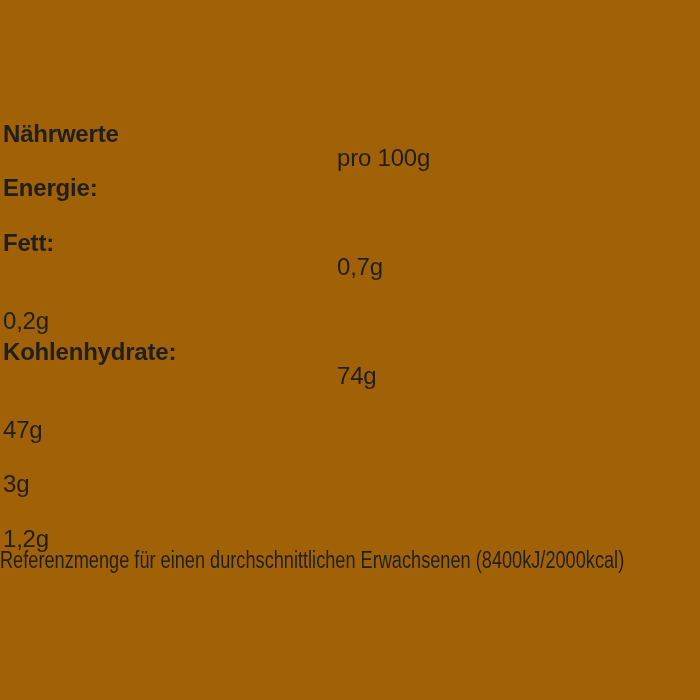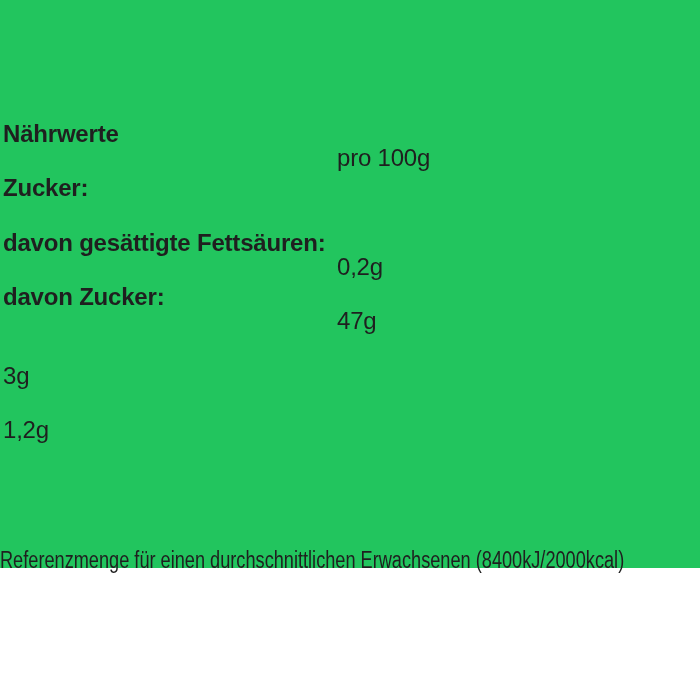--- a/index.html
+++ b/index.html
@@ -9,22 +9,22 @@
   body {
     width: 700px;
     height: 700px;
     background: #ffffff;
     font-family: "Liberation Sans", "DejaVu Sans", sans-serif;
     overflow: hidden;
   }
   .sheet {
     position: relative;
     width: 700px;
-    height: 568px;
-    background: #22c55e;
+    height: 700px;
+    background: #a16207;
     color: #1f1f1f;
   }
   .ntable {
     position: absolute;
     left: 3px;
     top: 120px;
     right: 0;
   }
   .nrow {
     display: flex;
@@ -69,32 +69,38 @@
 <div class="sheet">
 
   <div class="ntable">
 
     <div class="nrow">
       <div class="nlabel">Nährwerte</div>
       <div class="nvalue">pro 100g</div>
     </div>
 
     <div class="nrow">
-      <div class="nlabel">Zucker:</div>
+      <div class="nlabel">Energie:</div>
     </div>
 
+    <div class="nrow">
+      <div class="nlabel">Fett:</div>
+      <div class="nvalue">0,7g</div>
+    </div>
 
     <div class="nrow">
-      <div class="nlabel">davon gesättigte Fettsäuren:</div>
       <div class="nvalue">0,2g</div>
     </div>
 
+    <div class="nrow">
+      <div class="nlabel">Kohlenhydrate:</div>
+      <div class="nvalue">74g</div>
+    </div>
 
     <div class="nrow">
-      <div class="nlabel">davon Zucker:</div>
       <div class="nvalue">47g</div>
     </div>
 
     <div class="nrow">
       <div class="nvalue">3g</div>
     </div>
 
     <div class="nrow">
       <div class="nvalue">1,2g</div>
     </div>

